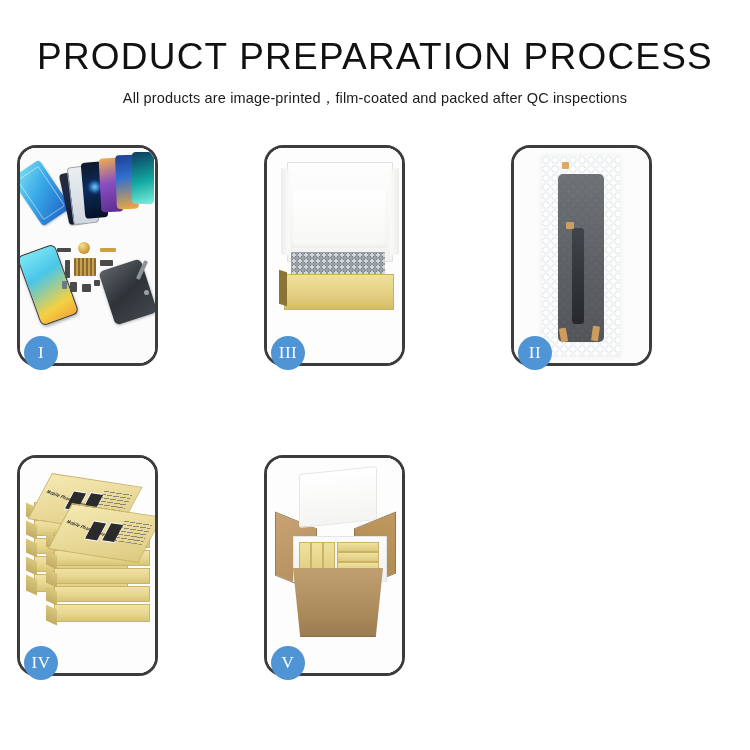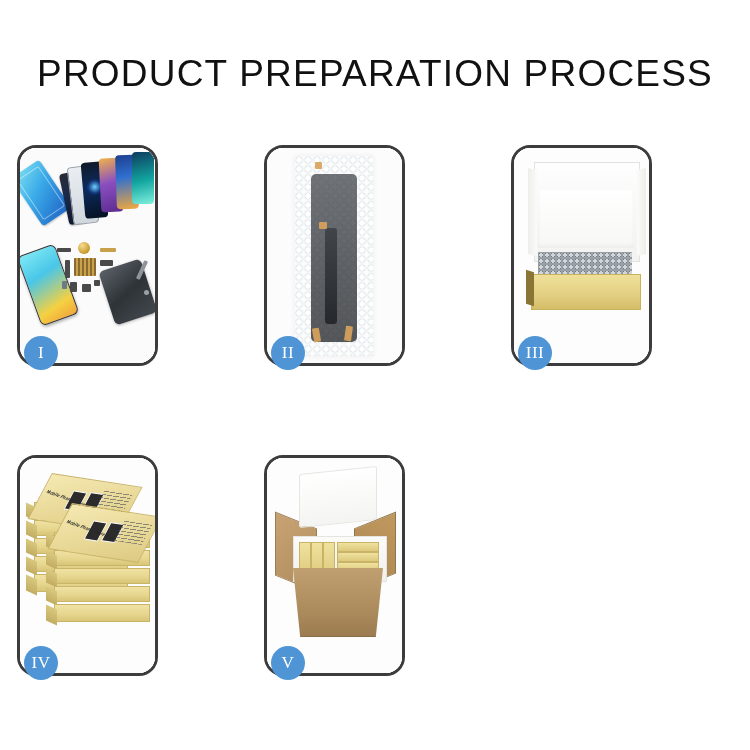--- a/index.html
+++ b/index.html
@@ -20,21 +20,21 @@
     text-align: center;
     padding-top: 38px;
   }
   .title {
     font-family: "Liberation Sans", sans-serif;
     font-size: 37px;
     font-weight: 400;
     letter-spacing: 1.2px;
     color: #111111;
     line-height: 1.05;
-    margin: 17px;
+    margin: 0;
     white-space: nowrap;
   }
   .subtitle {
     font-family: "Liberation Sans", sans-serif;
     font-size: 14.5px;
     font-weight: 400;
     color: #1b1b1b;
     margin: 12px 0 0 0;
     letter-spacing: 0.15px;
     white-space: nowrap;
@@ -246,20 +246,21 @@
   .sealSide { position:absolute; left:70px; top:62px; width:56px; height:86px;
     background:linear-gradient(180deg,#b1905f 0%,#9c7c4e 100%);
     clip-path: polygon(0 52%, 100% 14%, 100% 68%, 0 100%); }
   .sealSeam { position:absolute; background:rgba(120,95,60,.45); }
 </style>
 </head>
 <body>
 
 <div class="header">
   <h1 class="title">PRODUCT PREPARATION PROCESS</h1>
+  <p class="subtitle">All products are image-printed，film-coated and packed after QC inspections</p>
 </div>
 
 <div class="grid">
 
   <div class="card">
     <div class="card-inner">
       <div class="scene-parts">
         <div class="ph p1"></div>
         <div class="ph p2"></div>
         <div class="ph p3"></div>
@@ -281,44 +282,44 @@
         <div class="bit" style="left:42px; top:133px; width:5px; height:8px; background:#6f7a85;"></div>
         <div class="bit" style="left:120px; top:112px; width:4px; height:20px; background:#8d949b; transform:rotate(25deg);"></div>
         <div class="bit" style="left:124px; top:142px; width:5px; height:5px; background:#9aa1a8; border-radius:50%;"></div>
       </div>
     </div>
     <div class="badge">I</div>
   </div>
 
   <div class="card">
     <div class="card-inner">
+      <div class="scene-box3">
+        <div class="lid3"></div>
+        <div class="foam3"></div>
+        <div class="bubblefill3"></div>
+        <div class="tray3"></div>
+      </div>
+    </div>
+    <div class="badge">III</div>
+  </div>
+
+  <div class="card">
+    <div class="card-inner">
       <div class="scene-bubble">
         <div class="bubble-pouch">
           <div class="inner-screen"></div>
           <div class="flex-cable"></div>
           <div class="tape" style="left:20px; top:6px; width:7px; height:7px;"></div>
           <div class="tape" style="left:24px; top:66px; width:8px; height:7px;"></div>
           <div class="tape" style="left:18px; top:172px; width:7px; height:14px; transform:rotate(-10deg);"></div>
           <div class="tape" style="left:50px; top:170px; width:7px; height:15px; transform:rotate(8deg);"></div>
         </div>
       </div>
     </div>
     <div class="badge">II</div>
-  </div>
-
-  <div class="card">
-    <div class="card-inner">
-      <div class="scene-box3">
-        <div class="lid3"></div>
-        <div class="foam3"></div>
-        <div class="bubblefill3"></div>
-        <div class="tray3"></div>
-      </div>
-    </div>
-    <div class="badge">III</div>
   </div>
 
   <div class="card">
     <div class="card-inner">
       <div class="scene-stack">
 
         <div class="sbox" style="left:14px; top:44px; width:92px; height:14px;">
             <span class="side"></span>
           </div>
         <div class="sbox" style="left:14px; top:62px; width:92px; height:14px;">

